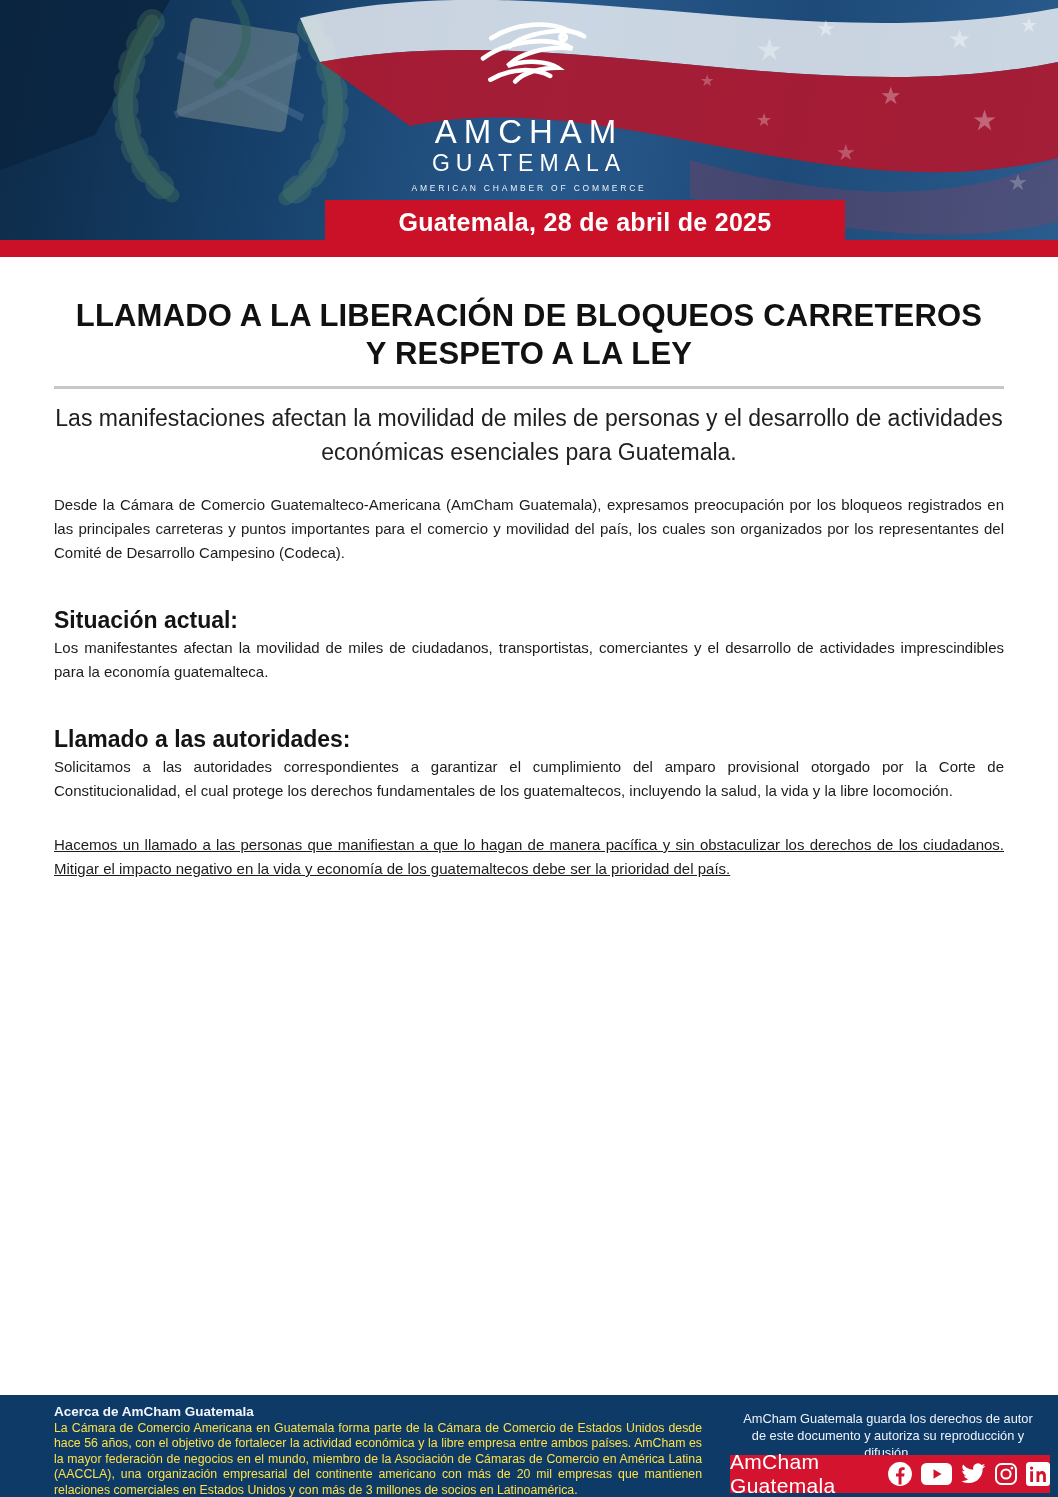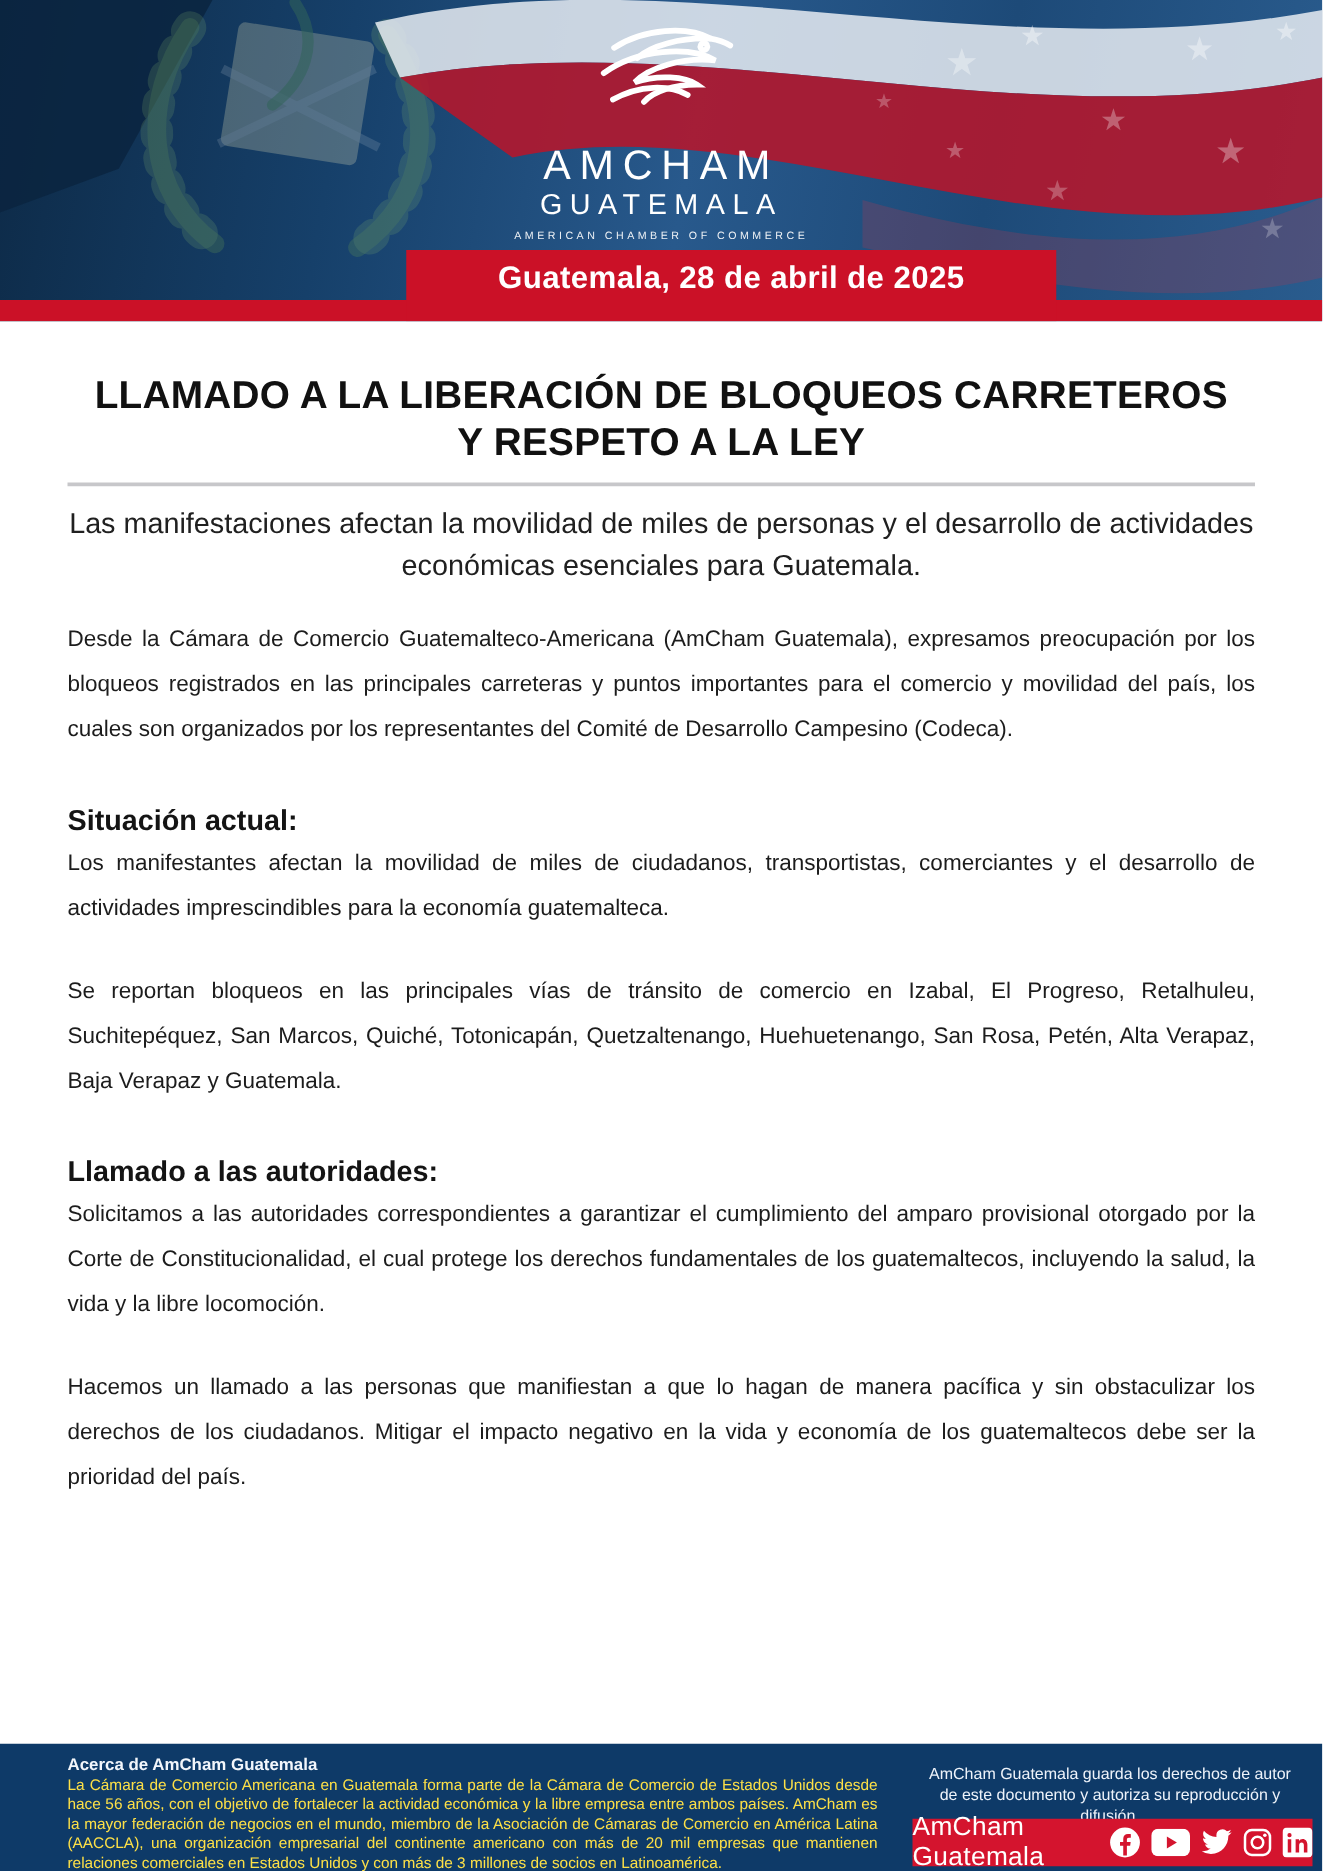--- a/index.html
+++ b/index.html
@@ -66,24 +66,24 @@
   .doc-subtitle{
     margin-top:12px;
     text-align:center;
     font-size:23px;line-height:34px;font-weight:400;color:#202020;
   }
   .sections{margin-top:24px;}
   .section-heading{
     font-size:23px;line-height:32px;font-weight:700;color:#141414;margin-top:39px;
   }
   .section-body{
-    font-size:18px;line-height:36px;text-align:justify;
+    font-size:15px;line-height:24px;text-align:justify;
     margin:0 0 30px 0;color:var(--body-text);
   }
-  .section-body.last{margin-bottom:0;}
+  .section-body.last{margin-bottom:0;text-decoration:underline;}
 
   
   .footer{
     position:absolute;left:0;bottom:0;width:1058px;height:102px;
     background:var(--navy-footer);color:#e9eff7;
   }
   .about{position:absolute;left:54px;top:9px;width:648px;}
   .about-title{font-size:13.5px;font-weight:700;line-height:16px;color:#f2f6fb;}
   .about-body{
     font-size:12.3px;line-height:15.4px;text-align:justify;
@@ -171,21 +171,20 @@
     </h1>
     <hr class="title-divider">
     <p class="doc-subtitle">Las manifestaciones afectan la movilidad de miles de personas y el desarrollo de actividades económicas esenciales para Guatemala.</p>
 
     <div class="sections">
       <p class="section-body">Desde la Cámara de Comercio Guatemalteco-Americana (AmCham Guatemala), expresamos preocupación por los bloqueos registrados en las principales carreteras y puntos importantes para el comercio y movilidad del país, los cuales son organizados por los representantes del Comité de Desarrollo Campesino (Codeca).</p>
 
       <h2 class="section-heading">Situación actual:</h2>
       <p class="section-body">Los manifestantes afectan la movilidad de miles de ciudadanos, transportistas, comerciantes y el desarrollo de actividades imprescindibles para la economía guatemalteca.</p>
 
-      <p class="section-body">Se reportan bloqueos en las principales vías de tránsito de comercio en Izabal, El Progreso, Retalhuleu, Suchitepéquez, San Marcos, Quiché, Totonicapán, Quetzaltenango, Huehuetenango, San Rosa, Petén, Alta Verapaz, Baja Verapaz y Guatemala.</p>
 
       <h2 class="section-heading">Llamado a las autoridades:</h2>
       <p class="section-body">Solicitamos a las autoridades correspondientes a garantizar el cumplimiento del amparo provisional otorgado por la Corte de Constitucionalidad, el cual protege los derechos fundamentales de los guatemaltecos, incluyendo la salud, la vida y la libre locomoción.</p>
 
       <p class="section-body last">Hacemos un llamado a las personas que manifiestan a que lo hagan de manera pacífica y sin obstaculizar los derechos de los ciudadanos. Mitigar el impacto negativo en la vida y economía de los guatemaltecos debe ser la prioridad del país.</p>
     </div>
   </main>
 
   <footer class="footer">
     <div class="about">

